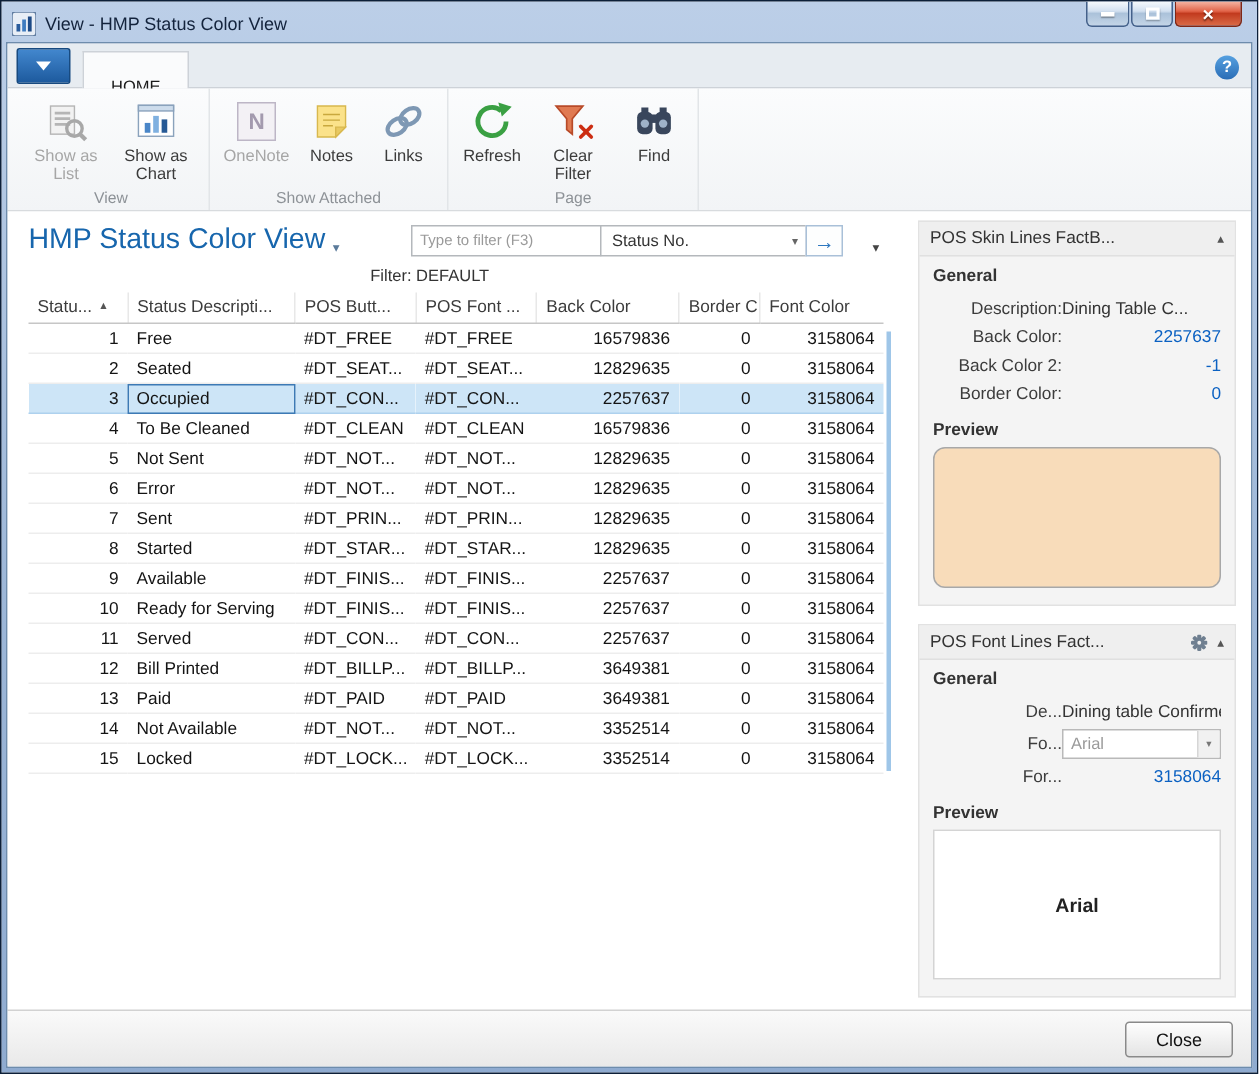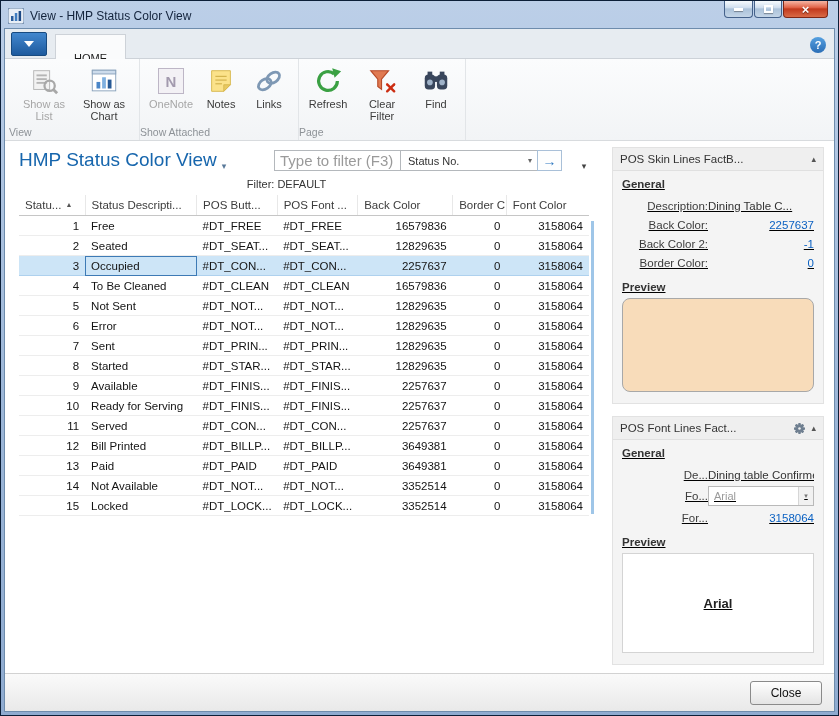--- a/index.html
+++ b/index.html
@@ -39,40 +39,40 @@
     margin-bottom:-1px; color:#1a1a1a; }
   .help-btn { margin-left:auto; margin-bottom:5px; width:16px; height:16px; border-radius:50%;
     background:linear-gradient(#56a0e0,#2a6db6); color:#fff; font-size:11px; font-weight:bold;
     display:flex; align-items:center; justify-content:center; }
 
   
   .ribbon { height:82px; background:linear-gradient(#fbfcfd,#f2f4f6); border-bottom:1px solid #d8dbde;
     display:flex; padding-left:4px; }
   .rgroup { position:relative; display:flex; align-items:flex-start; gap:2px;
     padding:4px 6px 15px; border-right:1px solid #e2e5e8; }
-  .rgroup-label { position:absolute; bottom:2px; left:0; right:0; 
+  .rgroup-label { position:absolute; bottom:2px; left:0; right:0; text-align:center;
     font-size:10.5px; color:#8d9297; }
   .rbtn { min-width:46px; max-width:58px; display:flex; flex-direction:column; align-items:center;
     gap:2px; padding:3px 3px 0; border-radius:2px; cursor:default; }
   .rbtn .ricon { width:30px; height:30px; display:flex; align-items:center; justify-content:center; }
   .rbtn .rlbl { font-size:11px; line-height:1.1; text-align:center; color:#3b3b3b; }
   .rbtn.disabled .rlbl { color:#a6a6a6; }
   .icon-onenote { width:26px; height:26px; border:1px solid #bdb6c6; background:#f3f1f5;
     color:#a39aae; font-weight:bold; font-size:15px; display:flex; align-items:center; justify-content:center; }
 
   
   .content { flex:1; display:flex; background:#fff; min-height:0; }
   .main { flex:1; padding:8px 12px 0 14px; min-width:0; }
 
   .page-header { display:flex; align-items:flex-end; }
   .page-title { font-size:19px; color:#1766ad; white-space:nowrap; }
   .title-caret { color:#5a7a9a; font-size:9px; margin:6px 0 0 5px; }
   .ph-spacer { flex:1; }
   .filter-input { width:127px; height:21px; border:1px solid #b4b8bc; padding:0 5px;
-    font-size:15px; color:#444; font-family:inherit; }
+    font-size:10px; color:#444; font-family:inherit; }
   .filter-input::placeholder { color:#9a9a9a; }
   .field-select { width:138px; height:21px; border:1px solid #b4b8bc; margin-left:-1px;
     background:#fff; display:flex; align-items:center; padding:0 5px 0 7px; font-size:11px; color:#333; }
   .field-select .lbl { flex:1; }
   .field-select .dd { color:#666; font-size:8px; }
   .go-btn { width:25px; height:21px; margin-left:-1px; border:1px solid #a9c0d8; background:#fdfefe;
     display:flex; align-items:center; justify-content:center; color:#2e78c0;
     font-weight:bold; font-size:14px; }
   .expander { width:24px; text-align:center; color:#444; font-size:9px; margin-left:10px; }
 
@@ -95,21 +95,21 @@
   .col-font { width:80px; }
   .vscroll { position:absolute; right:-3px; top:26px; bottom:2px; width:3px; background:#9fc6e8; }
 
   
   .factcol { width:226px; padding:6px 10px 0 4px; }
   .factbox { margin-bottom:12px; border:1px solid #e2e2e2; background:#f4f4f4; }
   .fb-header { height:23px; background:#efefef; border-bottom:1px solid #e0e0e0;
     display:flex; align-items:center; gap:6px; padding:0 7px; font-size:11.5px; color:#333; }
   .fb-title { flex:1; white-space:nowrap; overflow:hidden; }
   .fb-collapse { color:#555; font-size:9px; }
-  .fb-body { padding:7px 9px 11px;text-decoration:underline; }
+  .fb-body { padding:7px 9px 11px; }
   .fb-section { font-weight:bold; font-size:11.5px; color:#333; margin-bottom:6px; }
   .fb-row { display:flex; align-items:center; min-height:19px; font-size:11.5px; }
   .fb-label { color:#3c3c3c; width:86px; flex-shrink:0;text-align:right; }
   .fb-val { flex:1; text-align:right; color:#333; white-space:nowrap; overflow:hidden; }
   .fb-val.left { text-align:left; }
   .fb-val.link { color:#0b61c2; }
   .fb-preview-label { font-weight:bold; font-size:11.5px; color:#333; margin-top:9px; }
   .fb-swatch { height:94px; margin-top:5px; border:1px solid #a8a8a8; border-radius:8px; }
   .fb-combo { flex:1; height:20px; border:1px solid #b9b9b9; background:#fff;
     display:flex; align-items:center; margin:2px 0; }

